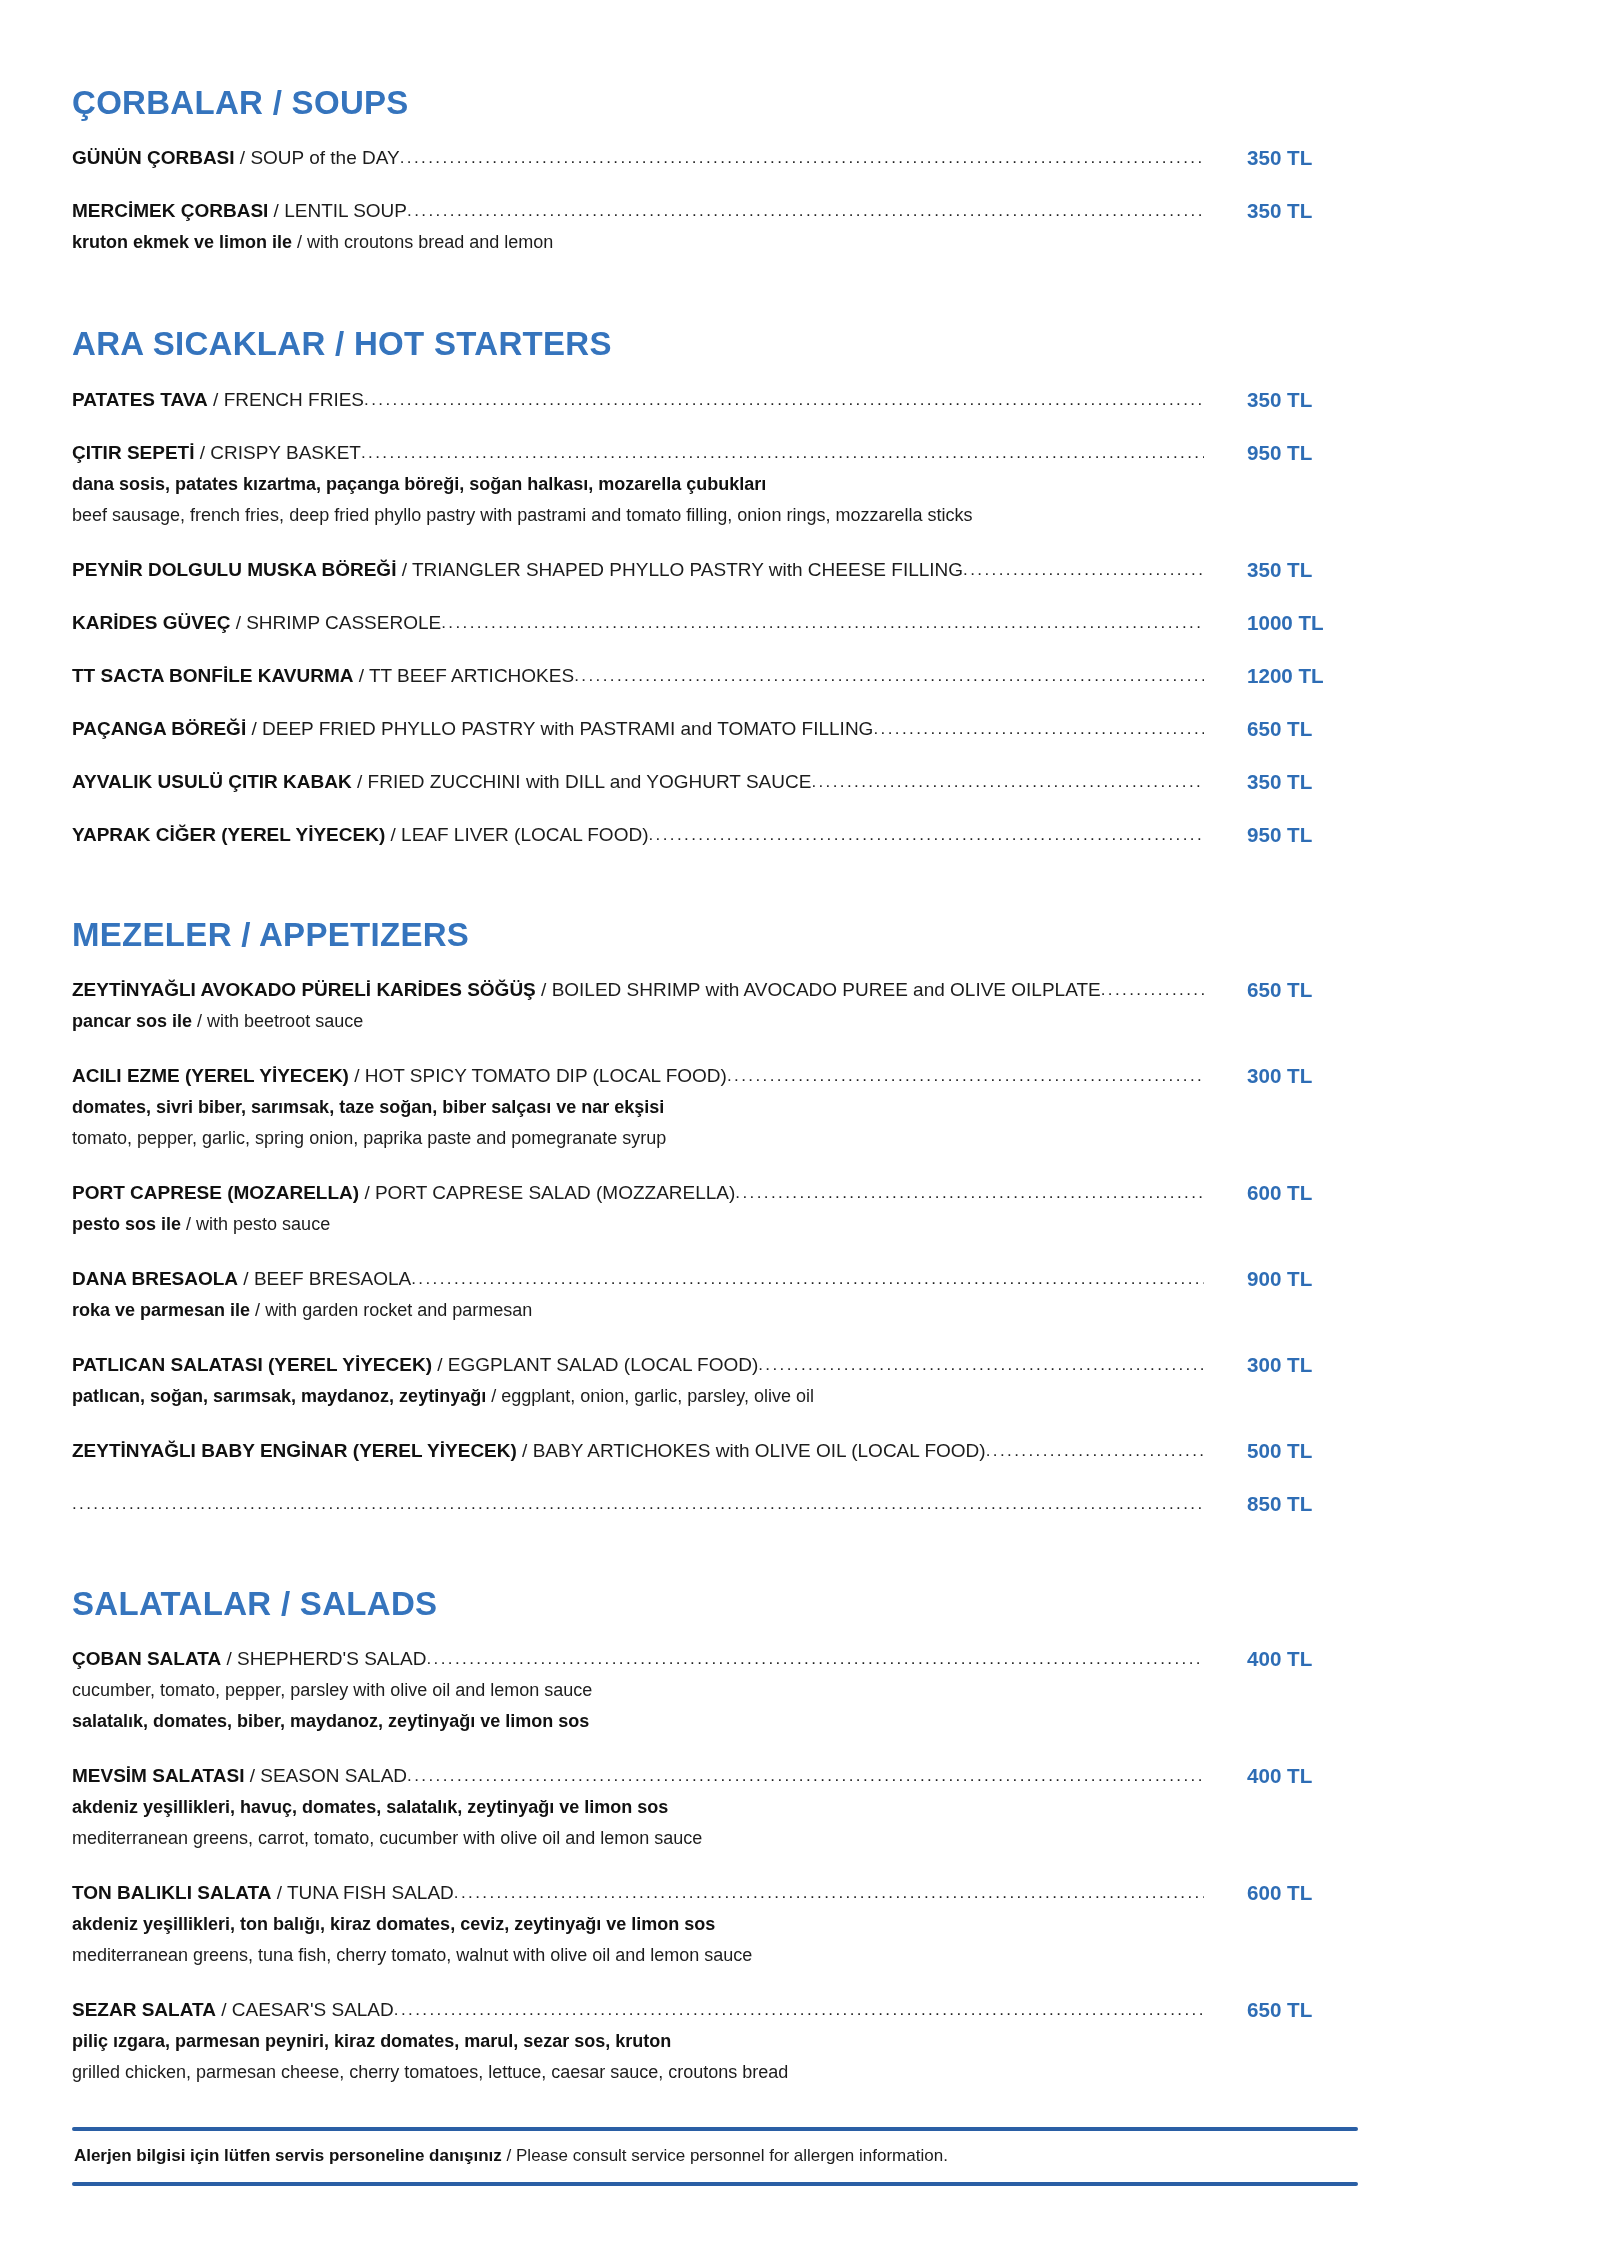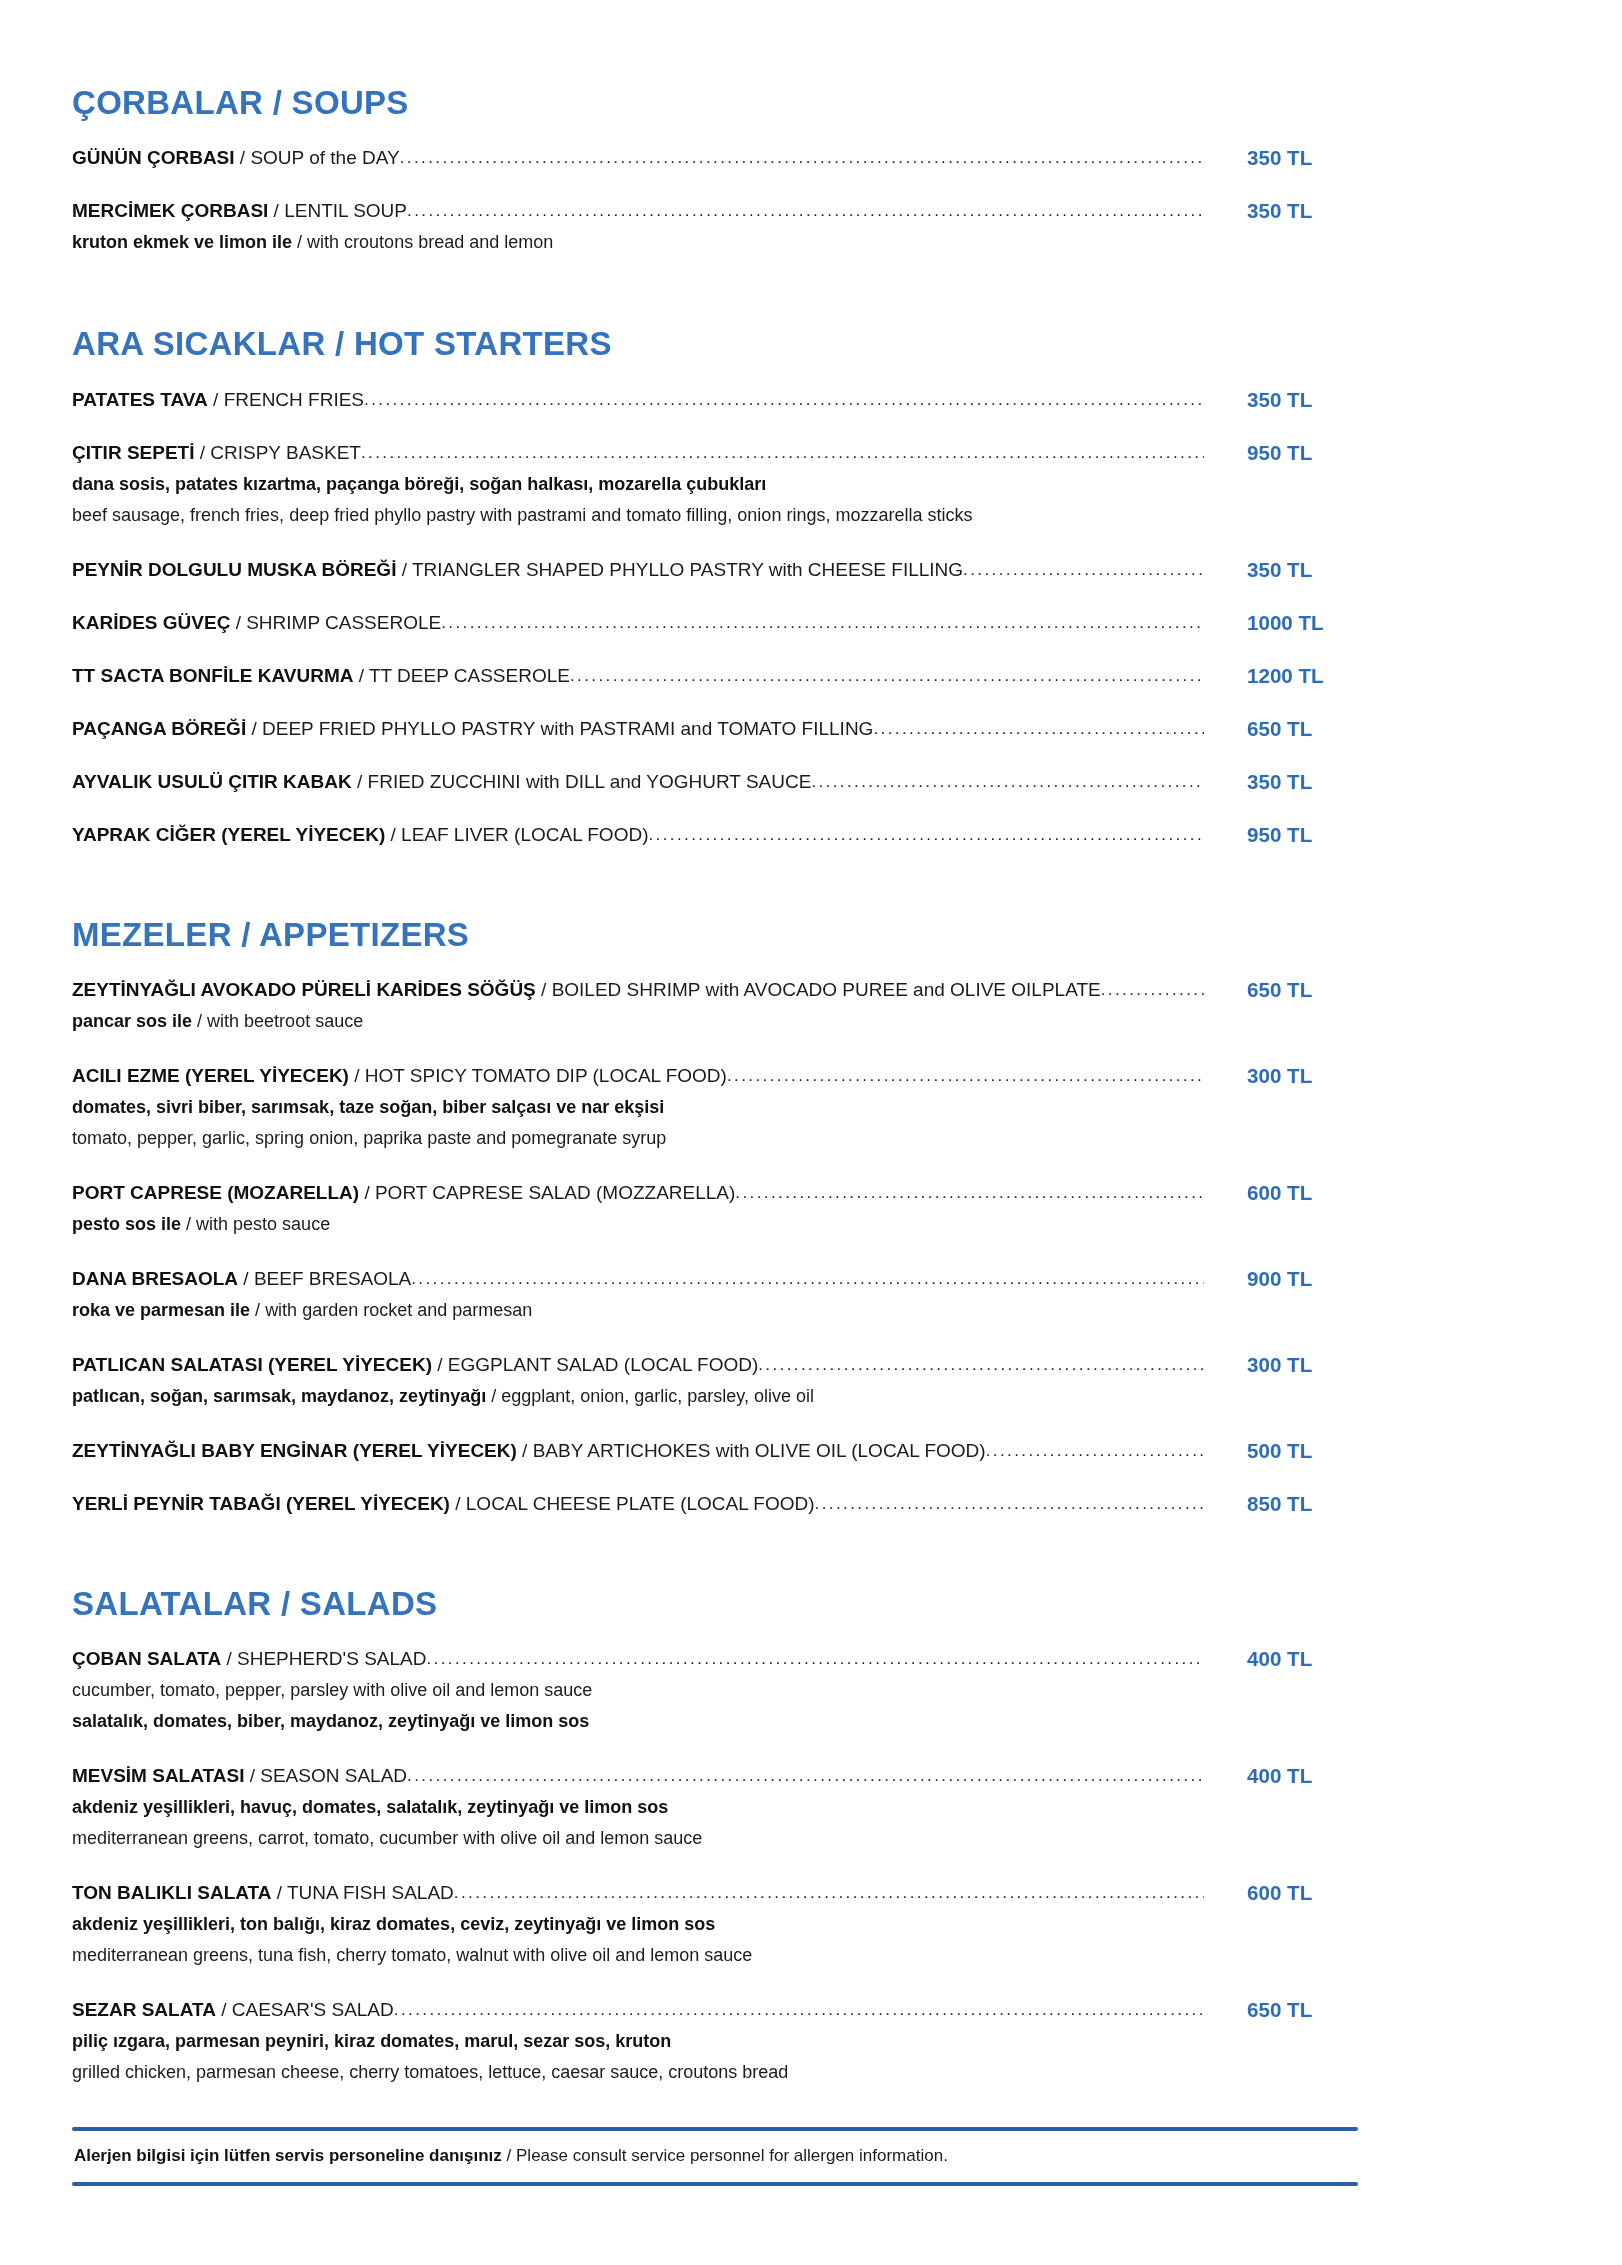--- a/index.html
+++ b/index.html
@@ -155,21 +155,21 @@
     <div class="item-row">
       <span class="item-name"><span class="name-tr">KARİDES GÜVEÇ</span><span class="name-en"> / SHRIMP CASSEROLE</span></span>
       <span class="leader"></span>
       <span class="price">1000 TL</span>
     </div>
 
   </div>
 
   <div class="menu-item">
     <div class="item-row">
-      <span class="item-name"><span class="name-tr">TT SACTA BONFİLE KAVURMA</span><span class="name-en"> / TT DEEP CASSEROLE</span></span>
+      <span class="item-name"><span class="name-tr">TT SACTA BONFİLE KAVURMA</span><span class="name-en"> / TT BEEF ARTICHOKES</span></span>
       <span class="leader"></span>
       <span class="price">1200 TL</span>
     </div>
 
   </div>
 
   <div class="menu-item">
     <div class="item-row">
       <span class="item-name"><span class="name-tr">PAÇANGA BÖREĞİ</span><span class="name-en"> / DEEP FRIED PHYLLO PASTRY with PASTRAMI and TOMATO FILLING</span></span>
       <span class="leader"></span>
@@ -261,21 +261,20 @@
     <div class="item-row">
       <span class="item-name"><span class="name-tr">ZEYTİNYAĞLI BABY ENGİNAR (YEREL YİYECEK)</span><span class="name-en"> / BABY ARTICHOKES with OLIVE OIL (LOCAL FOOD)</span></span>
       <span class="leader"></span>
       <span class="price">500 TL</span>
     </div>
 
   </div>
 
   <div class="menu-item">
     <div class="item-row">
-      <span class="item-name"><span class="name-tr">YERLİ PEYNİR TABAĞI (YEREL YİYECEK)</span><span class="name-en"> / LOCAL CHEESE PLATE (LOCAL FOOD)</span></span>
       <span class="leader"></span>
       <span class="price">850 TL</span>
     </div>
 
   </div>
 </div>
   </section>
 
   <section class="menu-section">
     <h2 class="section-title">SALATALAR / SALADS</h2>

